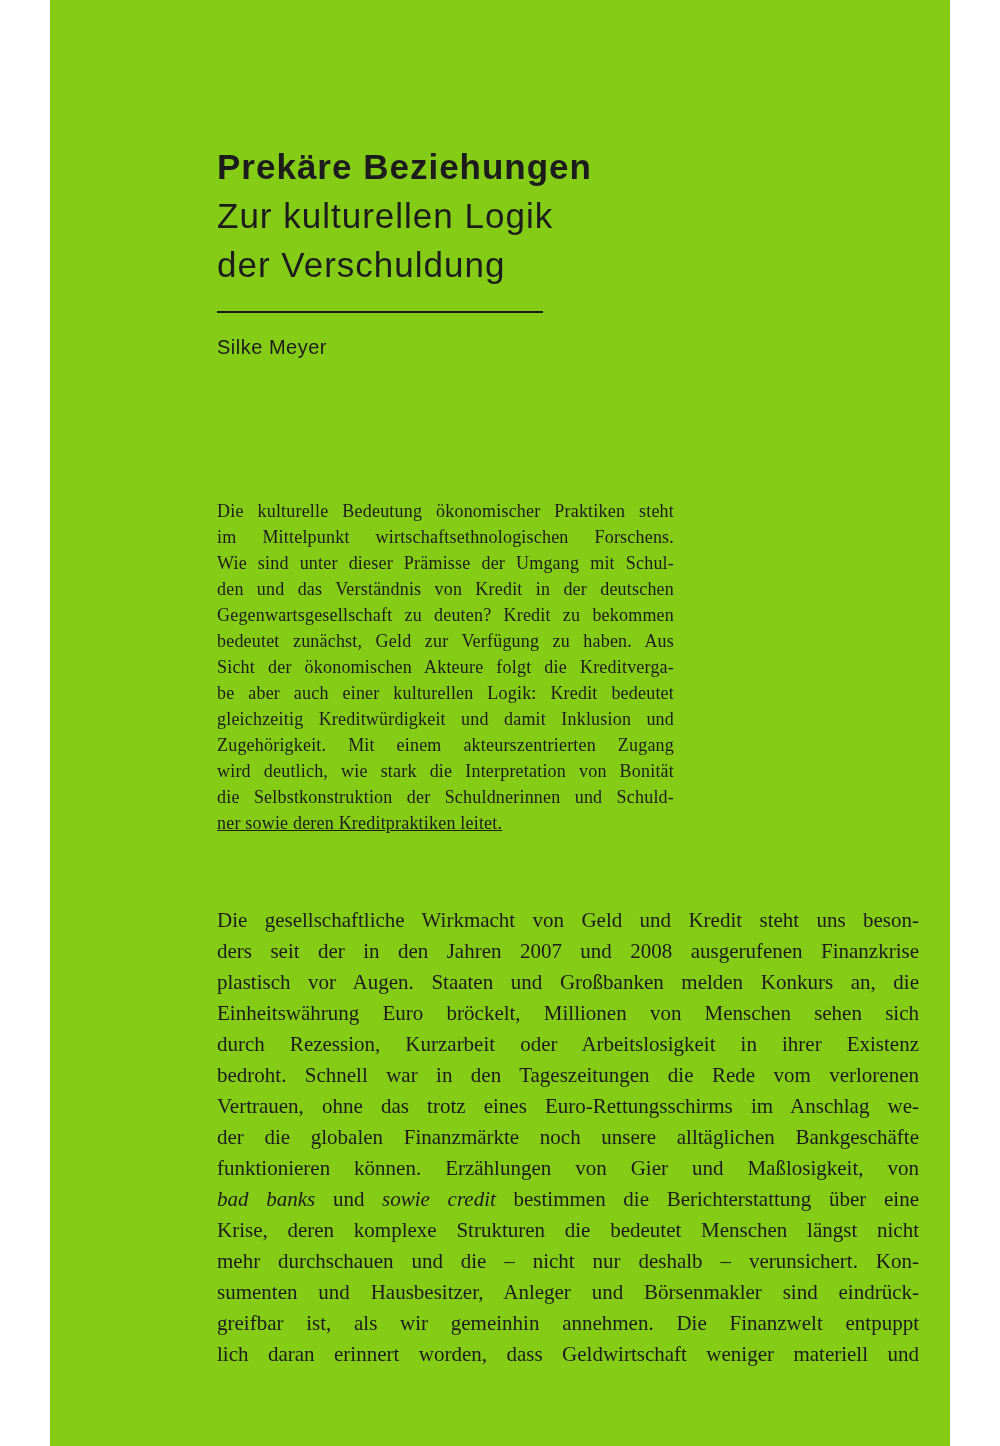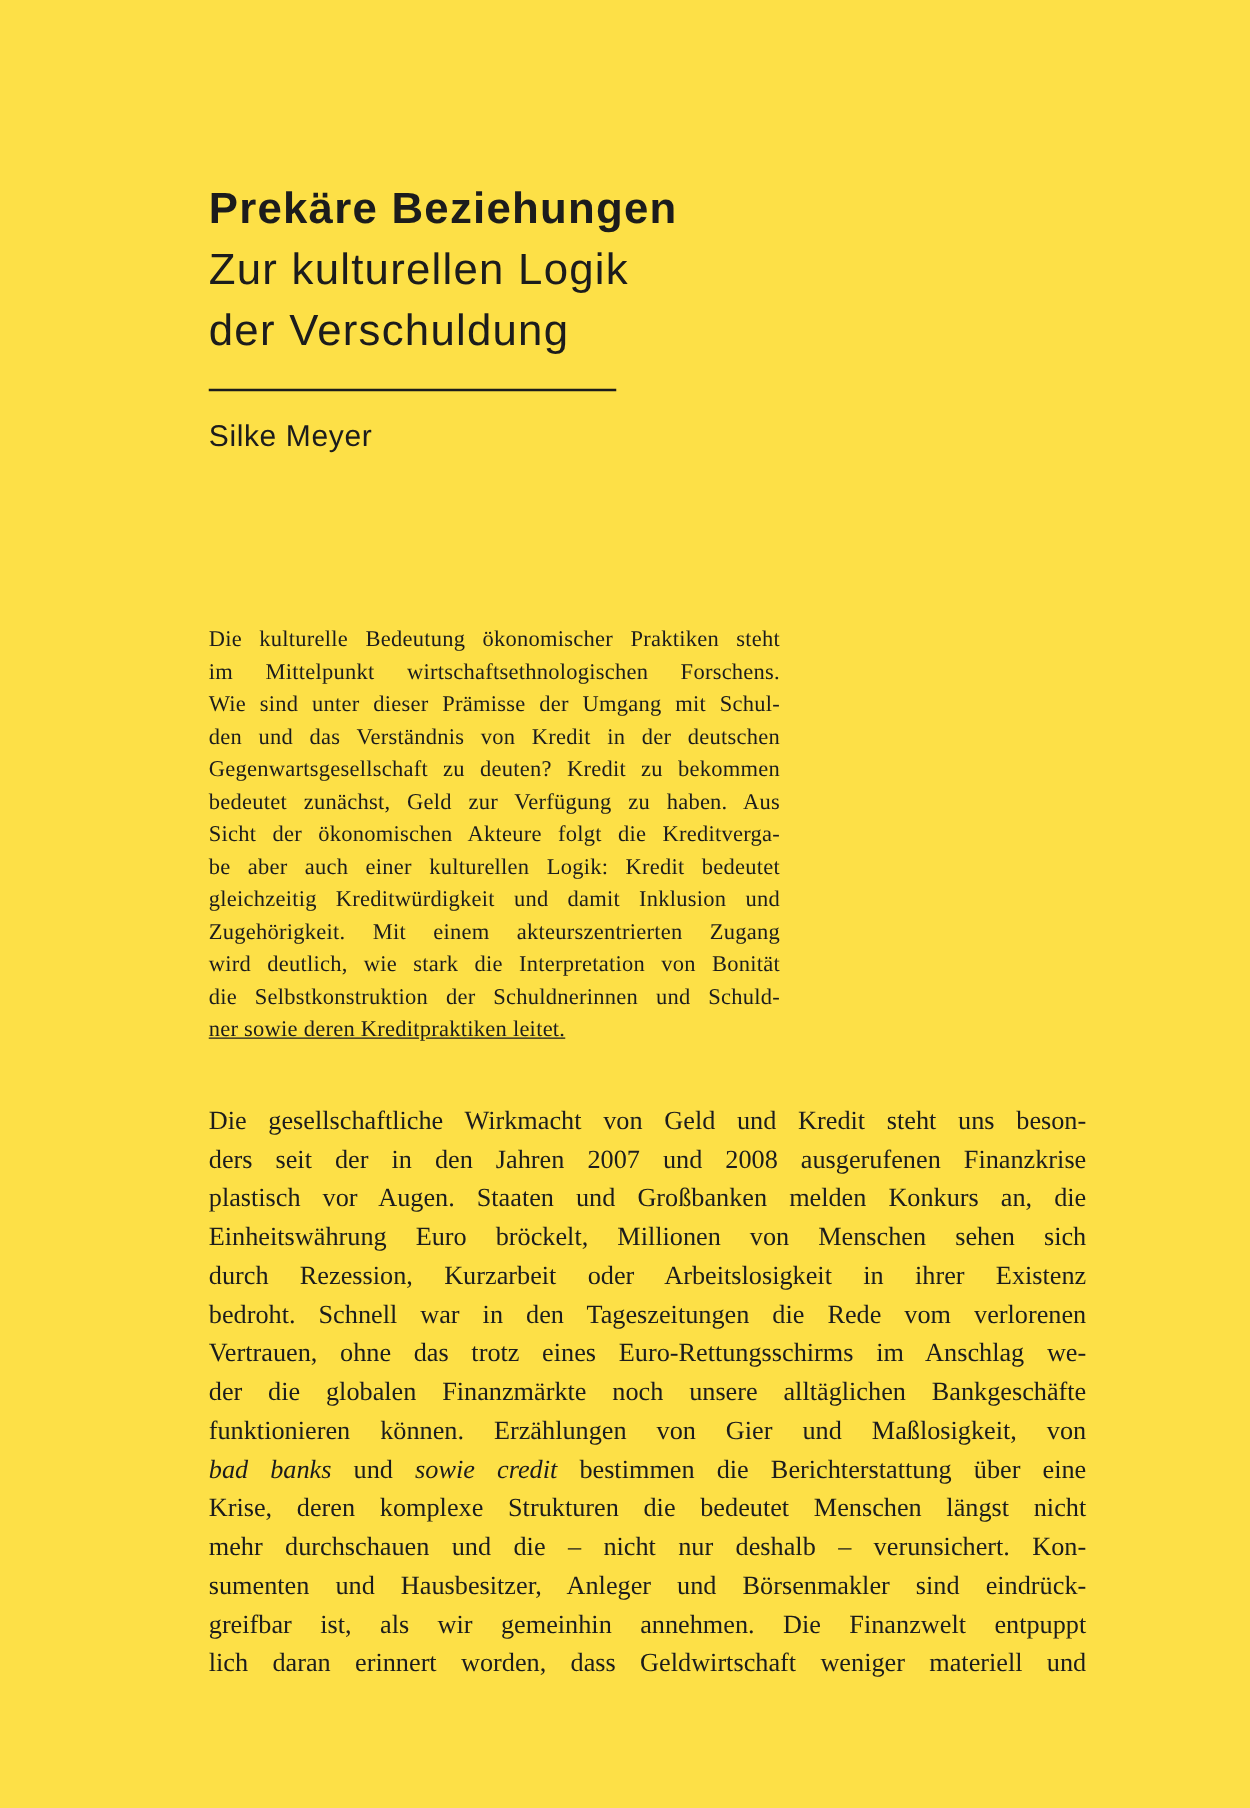--- a/index.html
+++ b/index.html
@@ -1,22 +1,22 @@
 <!DOCTYPE html>
 <html><head>
 <meta charset="utf-8">
 <style>
   * { margin: 0; padding: 0; box-sizing: border-box; }
   html, body { background: #ffffff; }
   .page {
     position: relative;
-    width: 1000px;
+    width: 900px;
     height: 1446px;
     margin: 0 auto;
-    background: #fde047;
+    background: #84cc16;
     color: var(--ink, #1c1c1c);
     font-family: "Liberation Serif", serif;
     overflow: hidden;
   }
   .title-block {
     position: absolute;
     left: 167px;
     top: 142px;
     width: 650px;
     font-family: "Liberation Sans", sans-serif;
@@ -33,39 +33,39 @@
     top: 311px;
     width: 326px;
     height: 2px;
     background: var(--ink, #1c1c1c);
   }
   .author {
     position: absolute;
     left: 167px;
     top: 336px;
     font-family: "Liberation Sans", sans-serif;
-    font-size: 24px;
+    font-size: 20px;
     letter-spacing: 0.5px;
     font-weight: 400;
     color: var(--ink, #1c1c1c);
   }
   .abstract {
     position: absolute;
     left: 167px;
     top: 457px;
     width: 457px;
     font-size: 18px;
     line-height: 26px;
     letter-spacing: 0.2px;
     margin-top: 41px;
   }
   .body-text {
     position: absolute;
     left: 167px;
-    top: 881px;
+    top: 905px;
     width: 702px;
     font-size: 21px;
     line-height: 31px;
   }
   .tline {
     text-align: justify;
     text-align-last: justify;
     text-justify: inter-word;
   }
   .tline.last { text-align-last: left; text-decoration: underline; }

